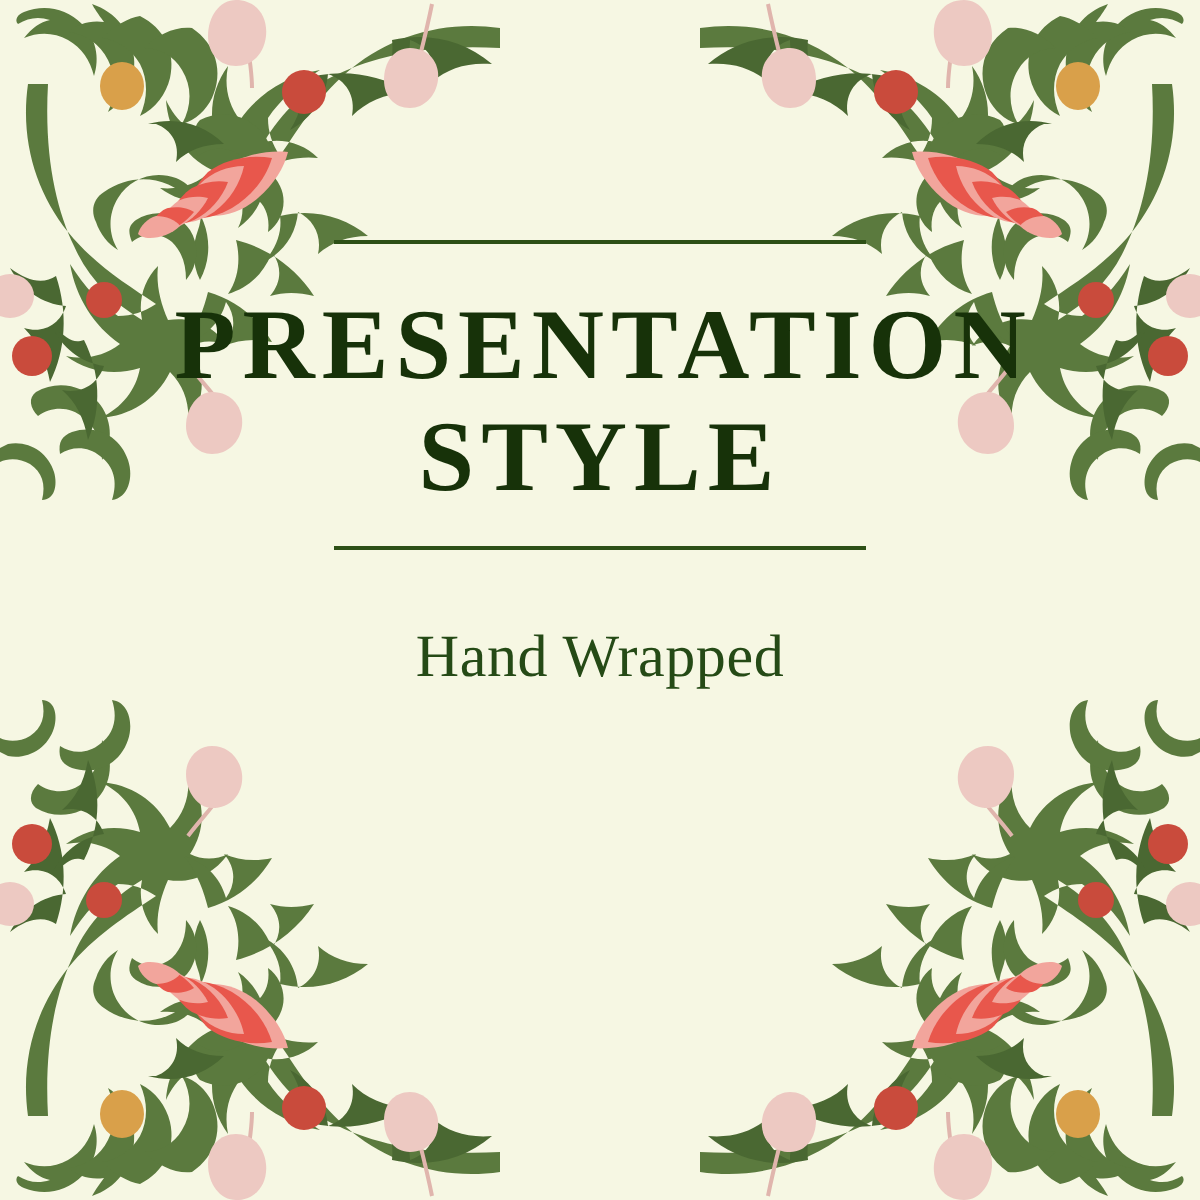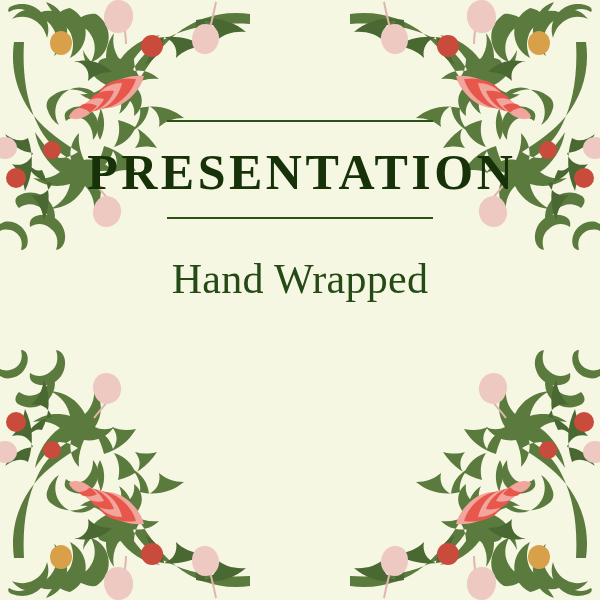--- a/index.html
+++ b/index.html
@@ -54,21 +54,21 @@
     font-weight: bold;
     line-height: 1.12;
     letter-spacing: 3.5px;
     margin: 17px;
     padding: 0;
     text-indent: 3.5px;
   }
   #subtitle {
     color: #254a16;
     font-family: "Liberation Serif", serif;
-    font-size: 42px;
+    font-size: 30px;
     font-weight: normal;
     line-height: 1.18;
     letter-spacing: 0.3px;
     margin: 0;
     padding-top: 36px;
   }
 </style>
 </head>
 <body>
 
@@ -289,18 +289,18 @@
       <ellipse cx="52" cy="150" rx="9" ry="9" fill="#c94b3c"></ellipse>
       <path d="M118 0 C128 0 134 8 133 18 C132 27 126 33 118 33 C110 33 104 27 104 18 C104 8 110 0 118 0 Z" fill="#edc9c2"></path>
       <path d="M205 24 C214 24 220 31 219 40 C218 48 212 54 205 54 C197 54 192 48 192 40 C192 31 197 24 205 24 Z" fill="#edc9c2"></path>
       <path d="M106 196 C116 196 122 204 121 213 C120 221 114 227 106 227 C99 227 93 221 93 213 C93 204 99 196 106 196 Z" fill="#edc9c2"></path>
       <ellipse cx="5" cy="148" rx="12" ry="11" fill="#edc9c2"></ellipse>
     </svg>
   </div>
 
   <div id="content">
     <div class="rule" id="rule-top"></div>
-    <h1 id="title"><span>PRESENTATION</span><br></h1>
+    <h1 id="title"><span>PRESENTATION</span><br><span>STYLE</span></h1>
     <div class="rule" id="rule-bottom"></div>
     <h2 id="subtitle"><span>Hand Wrapped</span><br></h2>
   </div>
 
 </div>
 
 </body></html>

